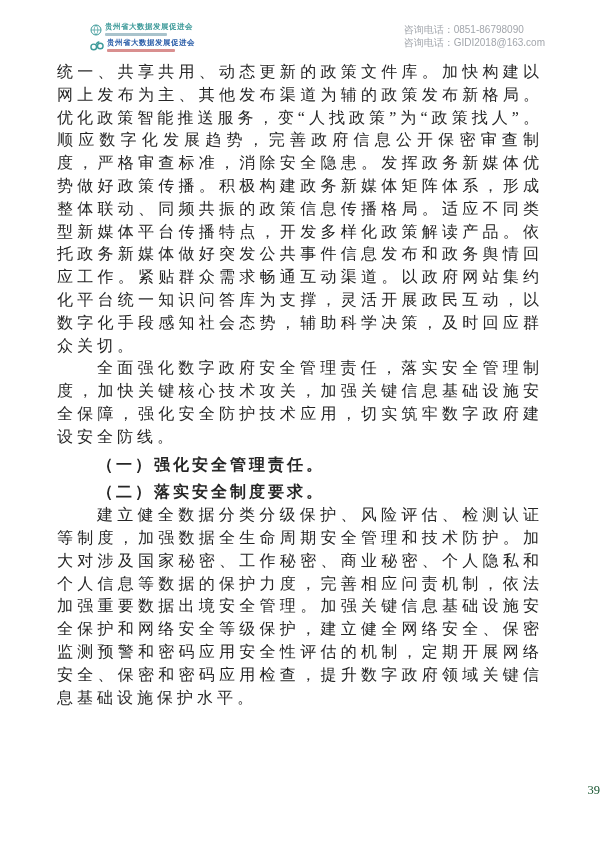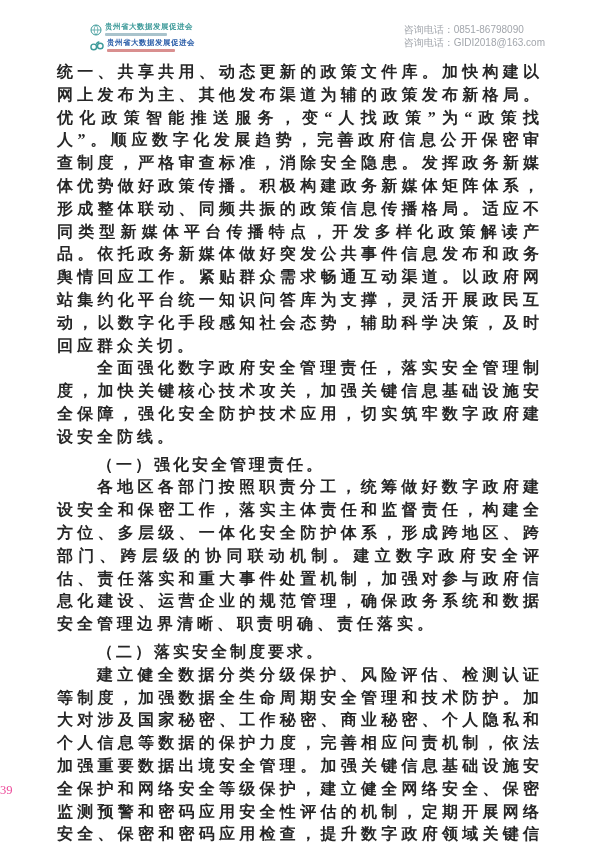--- a/index.html
+++ b/index.html
@@ -36,37 +36,37 @@
     color:#262626;
   }
   .doc-body p,.doc-body h3{
     margin:0;
     font-size:16px;
     line-height:22.8px;
     letter-spacing:4px;
     text-align:justify;
     text-justify:inter-ideograph;
   }
-  p.body{font-family:"Liberation Serif","DejaVu Serif",serif;font-weight:bold;}
+  p.body{font-family:"Liberation Serif","DejaVu Serif",serif;}
   p.indent{text-indent:40px;}
   h3.heading{
     font-family:"Liberation Sans","DejaVu Sans",sans-serif;
     font-weight:bold;color:#1f1f1f;
     text-indent:38px;letter-spacing:2.5px;
     margin-top:6px;
   }
   p.subheading{
     font-weight:600;
     text-indent:40px;margin-top:5px;
     letter-spacing:3px;
   }
   
   .footer{
     position:absolute;left:0;right:0;bottom:46px;
-    text-align:left;font-size:12.5px;color:#ec4899;
+    text-align:right;font-size:12.5px;color:#14532d;
     font-family:"Liberation Serif","DejaVu Serif",serif;
   }
 </style>
 </head>
 <body>
 
 <div class="page">
 
   <div class="header">
     <div class="logos">
@@ -104,21 +104,20 @@
       <div class="contact-line">
         <span>咨询电话：</span><span>GIDI2018@163.com</span>
       </div>
     </div>
   </div>
 
   <div class="doc-body">
     <p class="body">统一、共享共用、动态更新的政策文件库。加快构建以网上发布为主、其他发布渠道为辅的政策发布新格局。优化政策智能推送服务，变“人找政策”为“政策找人”。顺应数字化发展趋势，完善政府信息公开保密审查制度，严格审查标准，消除安全隐患。发挥政务新媒体优势做好政策传播。积极构建政务新媒体矩阵体系，形成整体联动、同频共振的政策信息传播格局。适应不同类型新媒体平台传播特点，开发多样化政策解读产品。依托政务新媒体做好突发公共事件信息发布和政务舆情回应工作。紧贴群众需求畅通互动渠道。以政府网站集约化平台统一知识问答库为支撑，灵活开展政民互动，以数字化手段感知社会态势，辅助科学决策，及时回应群众关切。</p>
     <p class="body indent">全面强化数字政府安全管理责任，落实安全管理制度，加快关键核心技术攻关，加强关键信息基础设施安全保障，强化安全防护技术应用，切实筑牢数字政府建设安全防线。</p>
     <p class="subheading">（一）强化安全管理责任。</p>
-    <p class="body indent">各地区各部门按照职责分工，统筹做好数字政府建设安全和保密工作，落实主体责任和监督责任，构建全方位、多层级、一体化安全防护体系，形成跨地区、跨部门、跨层级的协同联动机制。建立数字政府安全评估、责任落实和重大事件处置机制，加强对参与政府信息化建设、运营企业的规范管理，确保政务系统和数据安全管理边界清晰、职责明确、责任落实。</p>
     <p class="subheading">（二）落实安全制度要求。</p>
     <p class="body indent">建立健全数据分类分级保护、风险评估、检测认证等制度，加强数据全生命周期安全管理和技术防护。加大对涉及国家秘密、工作秘密、商业秘密、个人隐私和个人信息等数据的保护力度，完善相应问责机制，依法加强重要数据出境安全管理。加强关键信息基础设施安全保护和网络安全等级保护，建立健全网络安全、保密监测预警和密码应用安全性评估的机制，定期开展网络安全、保密和密码应用检查，提升数字政府领域关键信息基础设施保护水平。</p>
 
   </div>
 
   <div class="footer">
     <span>39</span>
   </div>
 
 </div>

